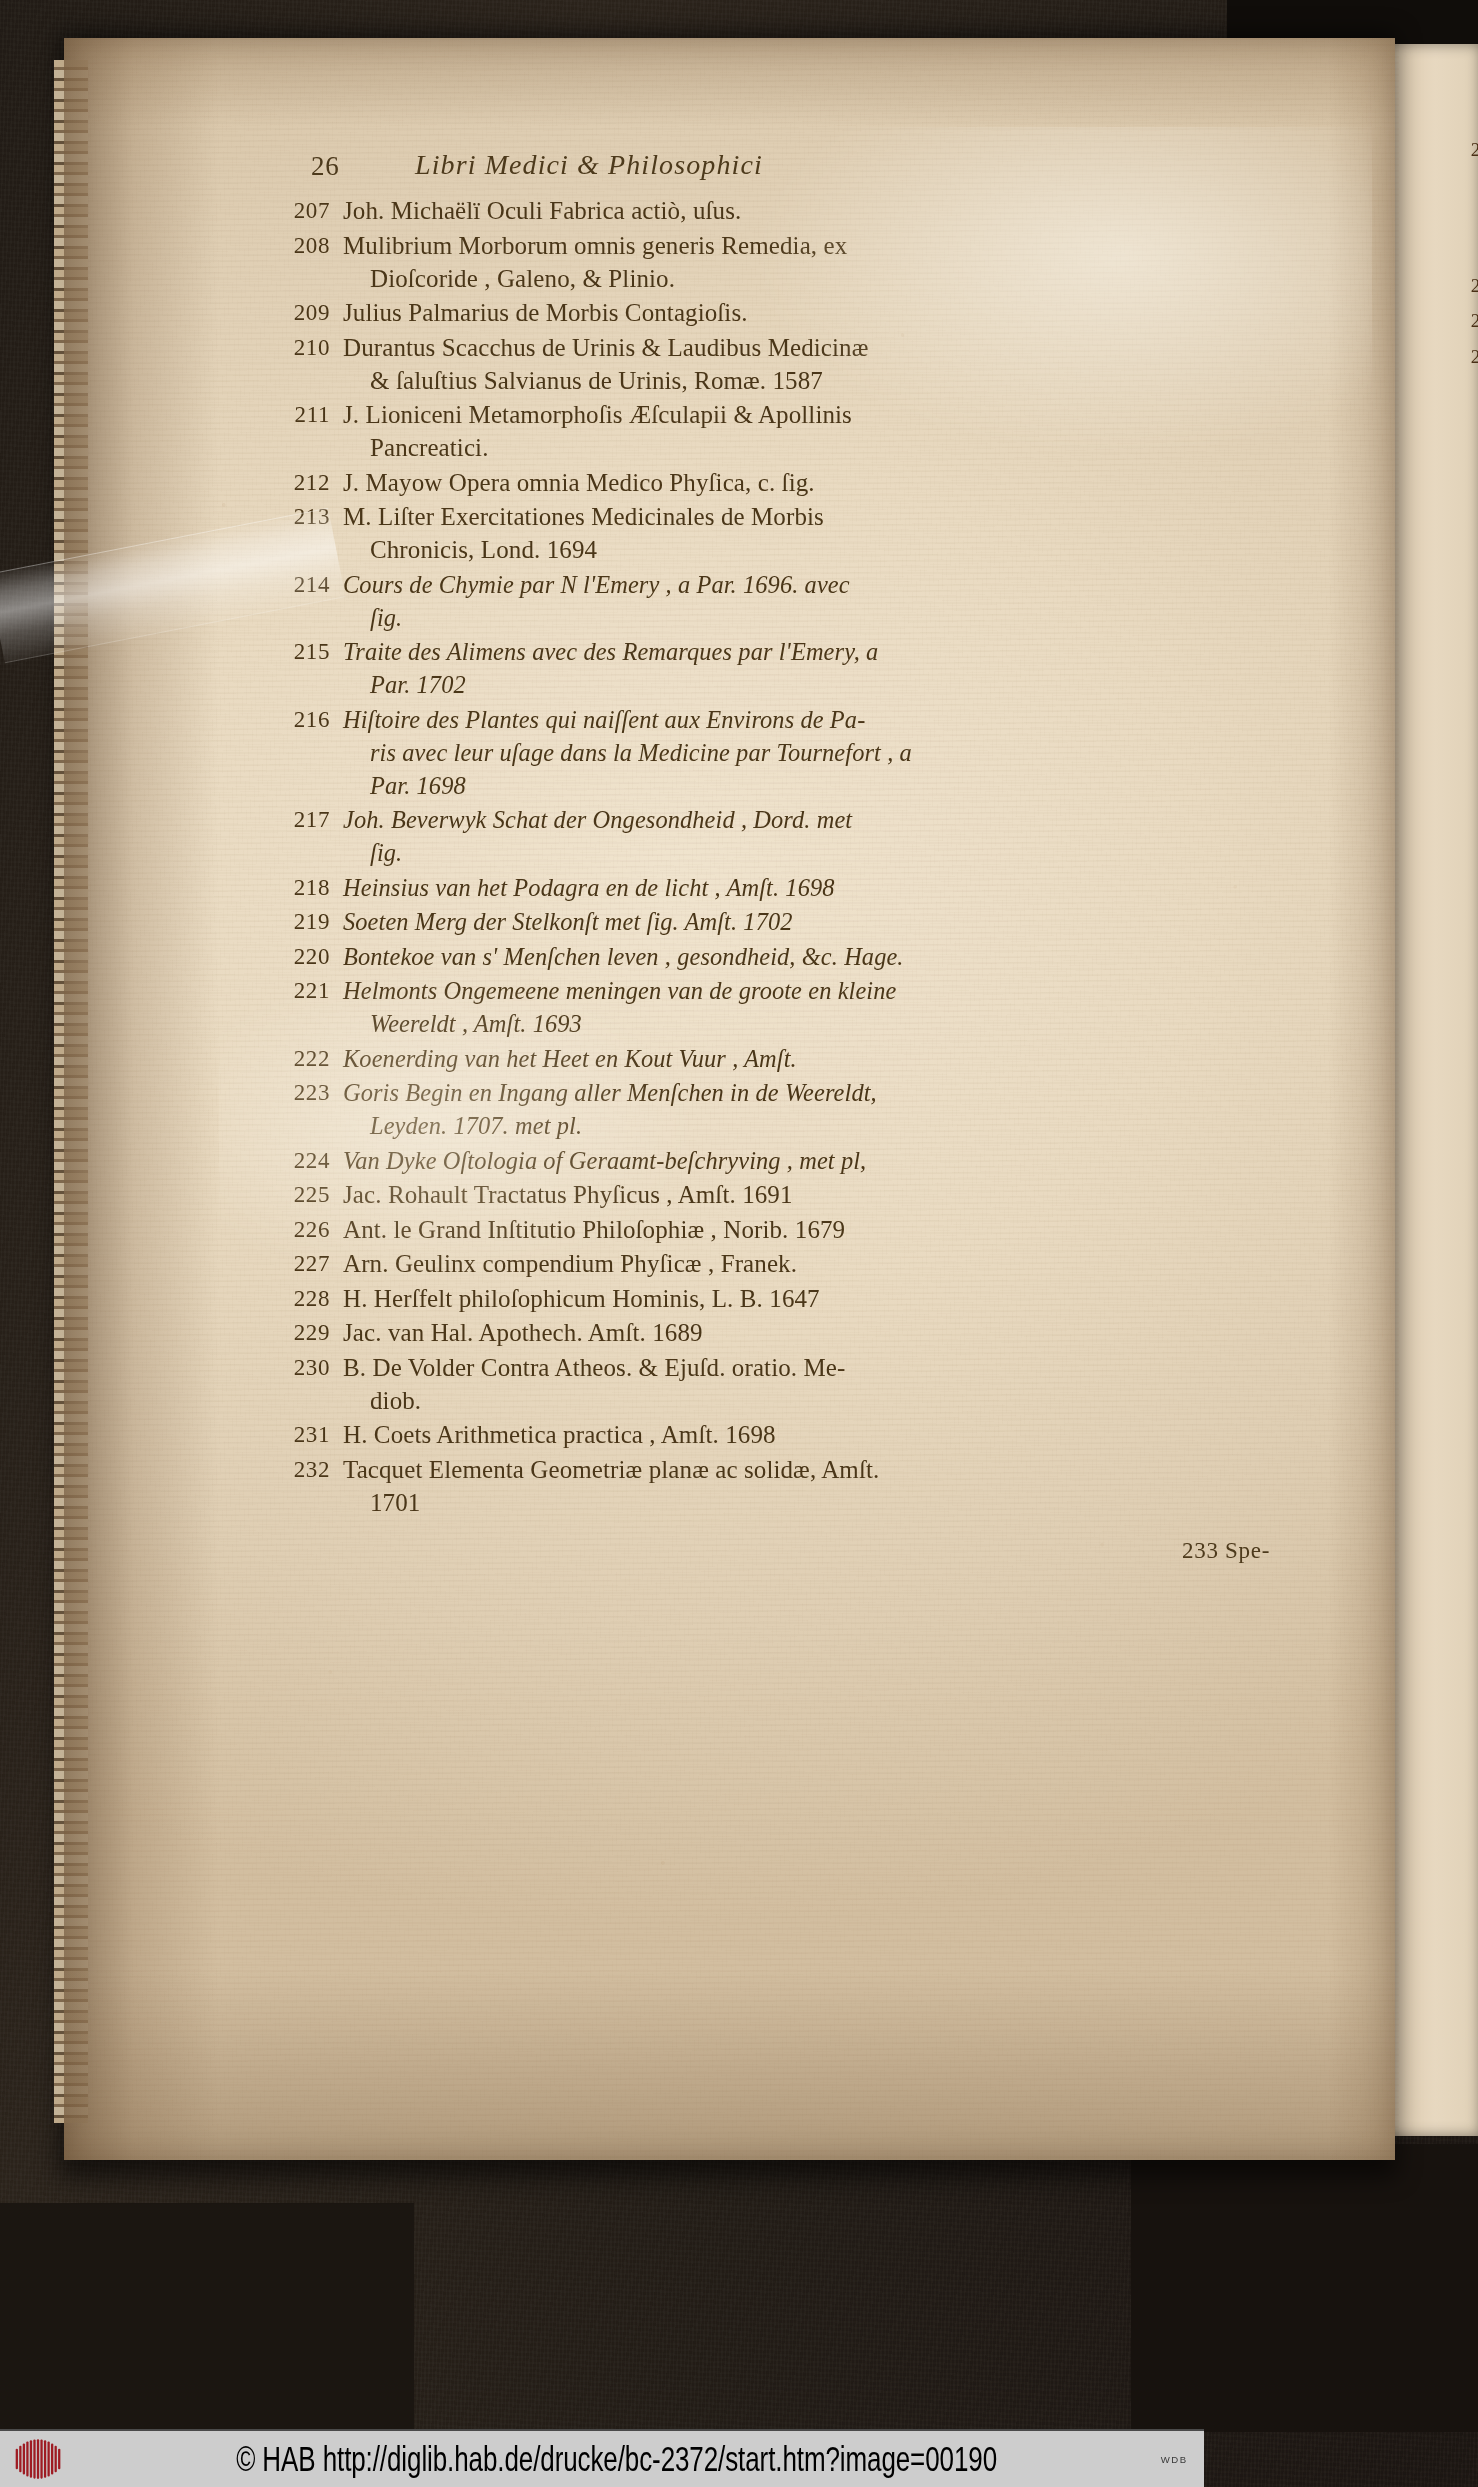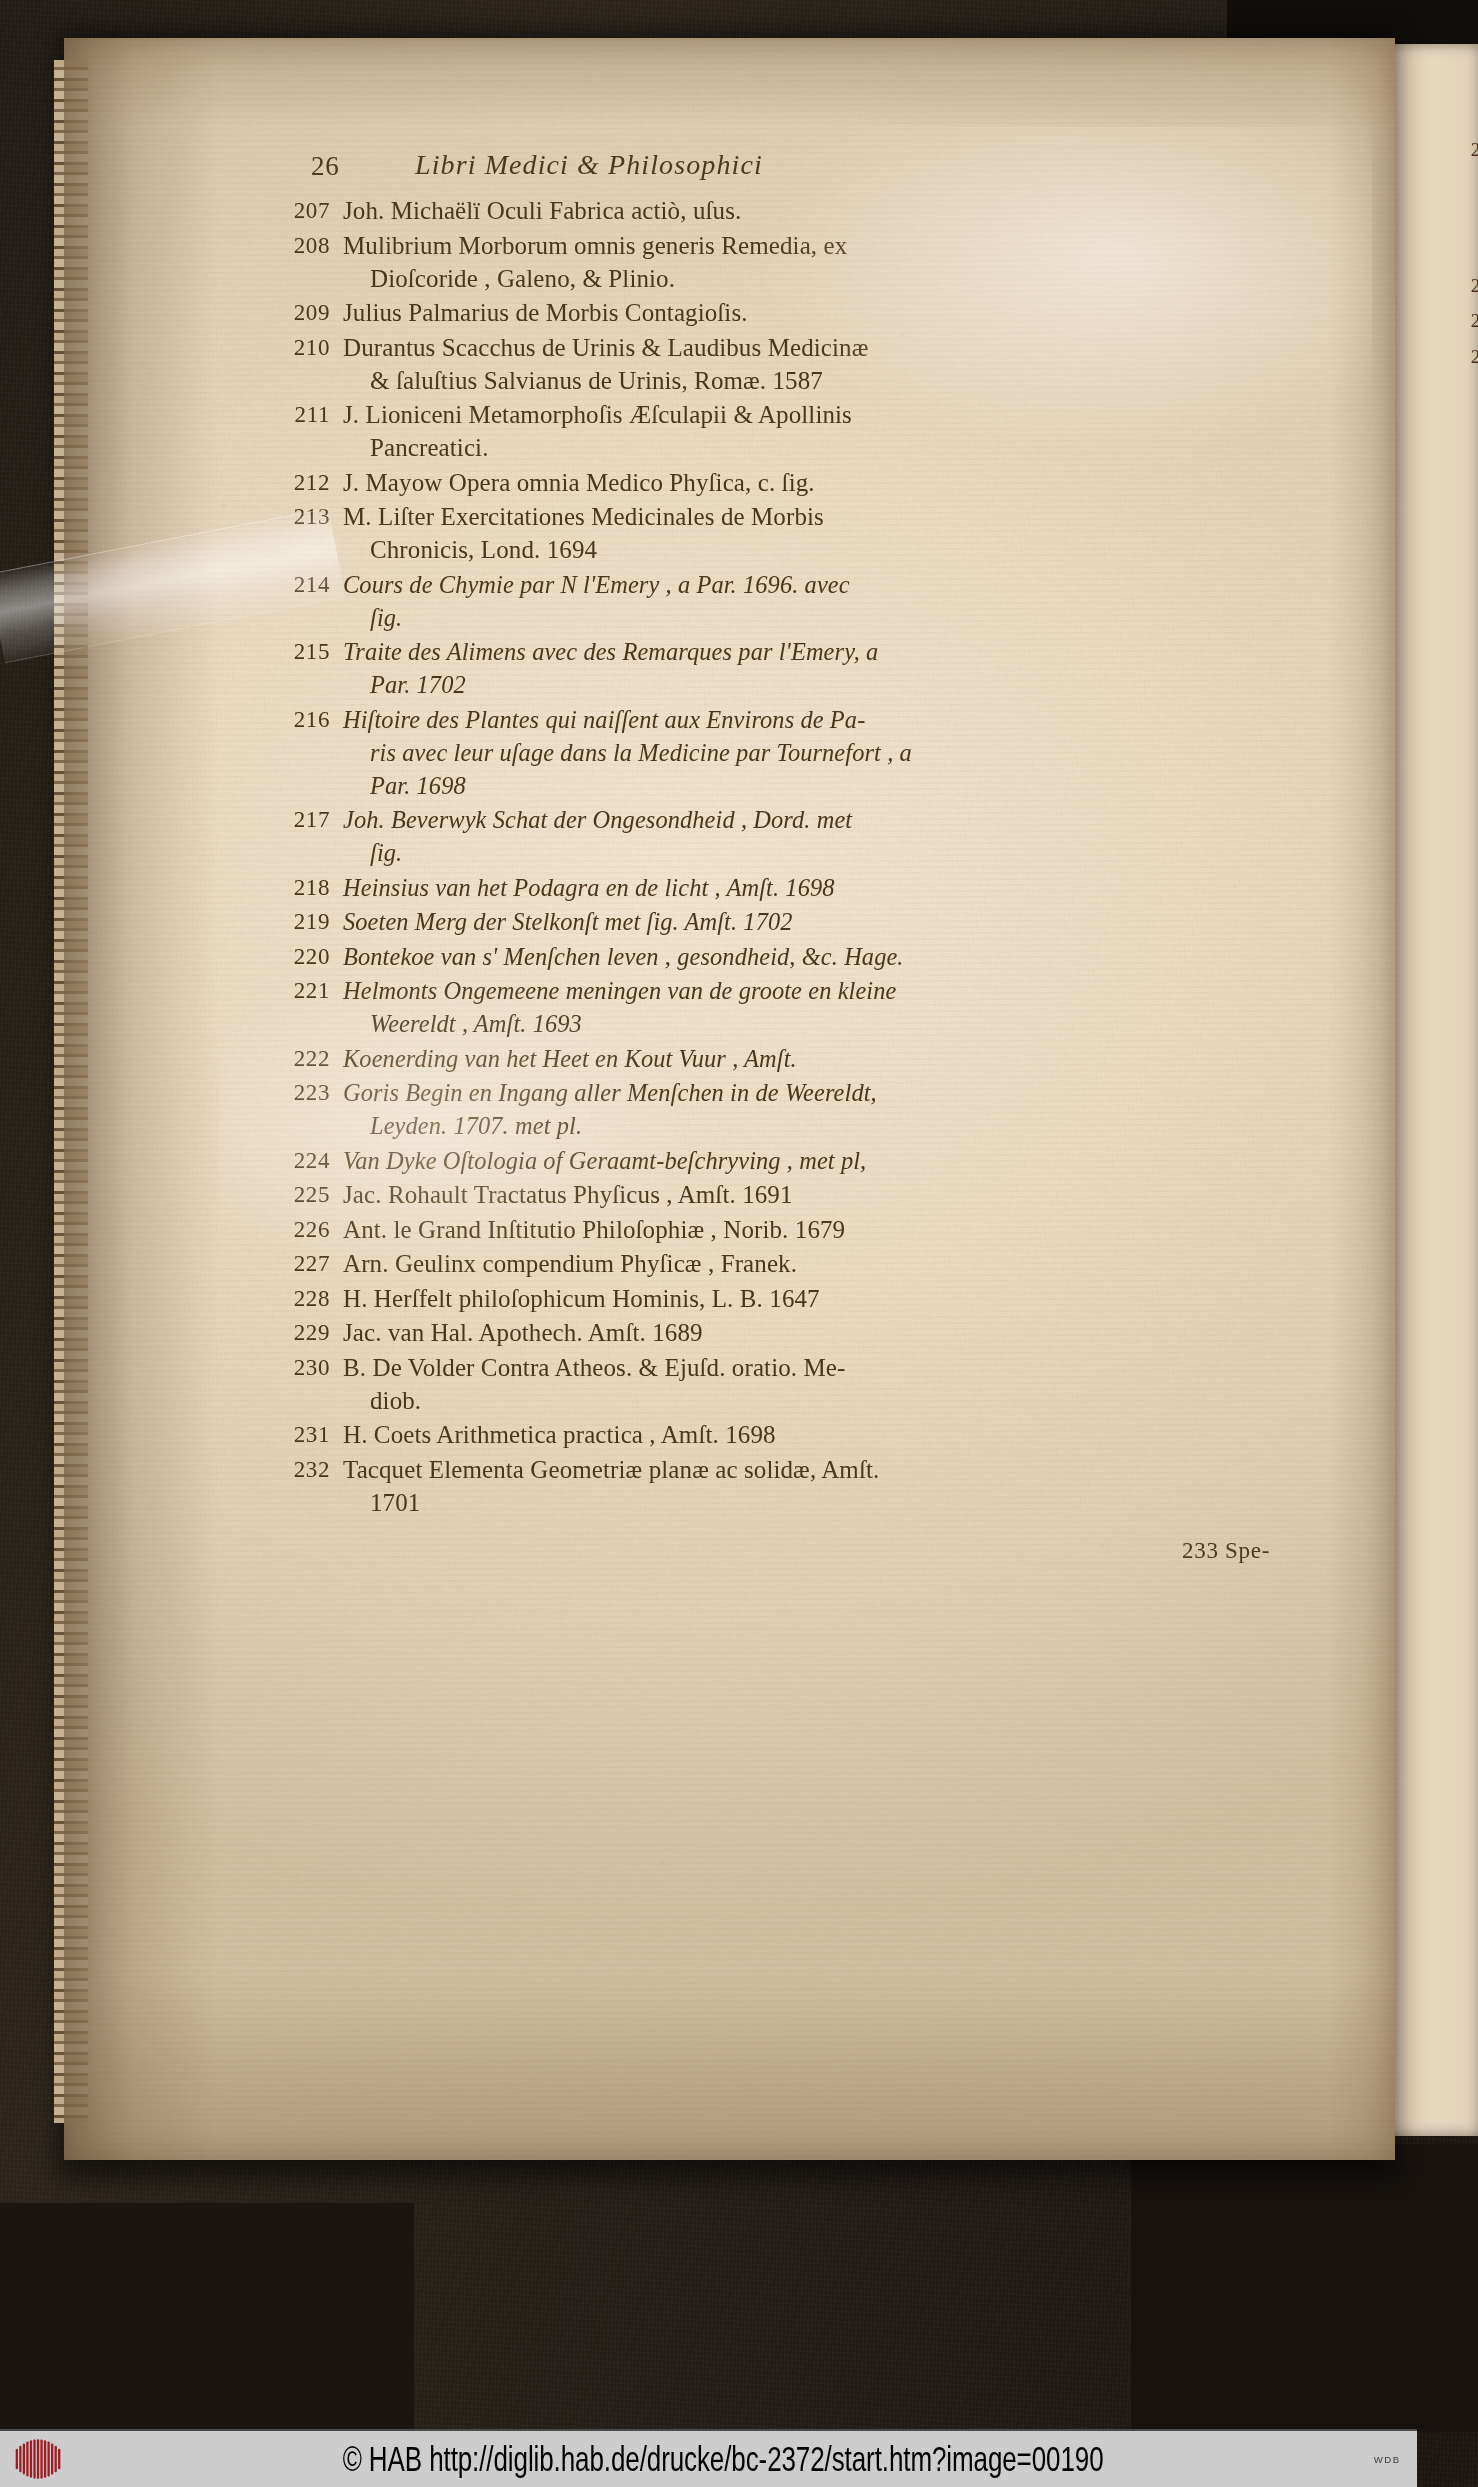--- a/index.html
+++ b/index.html
@@ -264,21 +264,21 @@
       radial-gradient(ellipse 518px 281px at 78% 8%, rgba(240,228,206,.50) 0%, rgba(240,228,206,0) 70%),
       radial-gradient(ellipse 384px 222px at 18% 62%, rgba(238,226,204,.38) 0%, rgba(238,226,204,0) 70%);
     mix-blend-mode: screen;
     pointer-events: none;
   }
 
   
   .footer {
     position: absolute;
     left: 0; bottom: 0;
-    width: 1417px; height: 56px;
+    width: 1204px; height: 56px;
     background: #cdcdcd;
     border-top: 2.2px solid #4a4a4a;
     display: flex;
     align-items: center;
   }
   .footer-logo {
     width: 53px; height: 46px;
     margin-left: 12px; margin-right: 7.4px;
     flex: 0 0 auto;
     position: relative;

